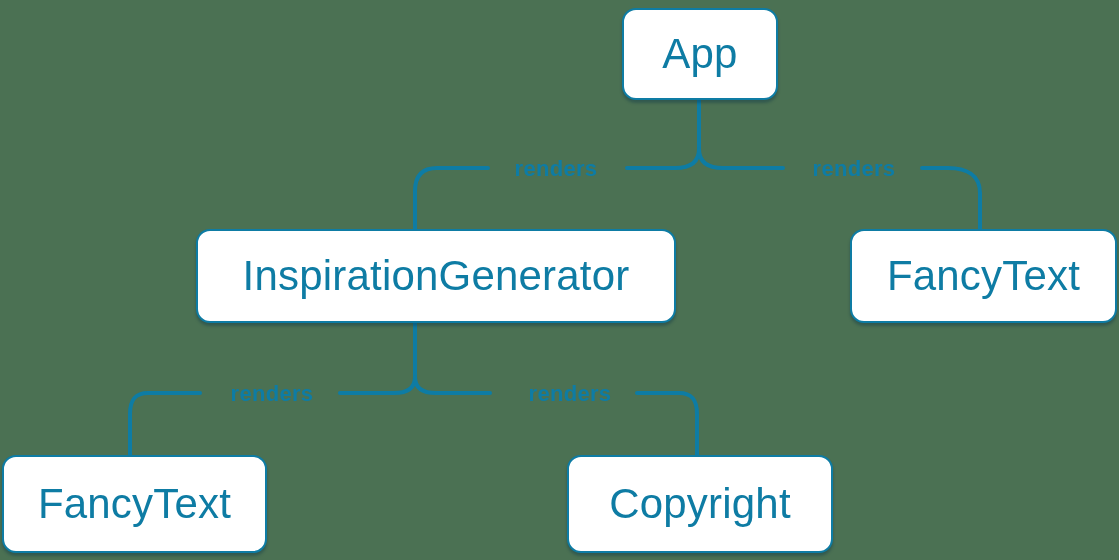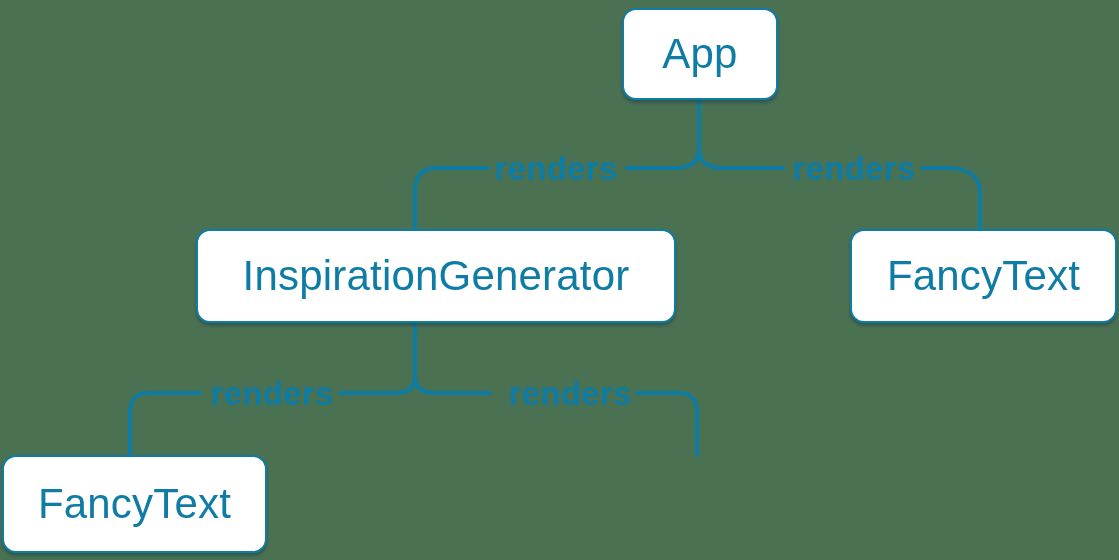--- a/index.html
+++ b/index.html
@@ -45,21 +45,21 @@
   }
   .node-app        { left: 622px; top: 8px;   width: 156px; height: 92px; }
   .node-ig         { left: 196px; top: 229px; width: 480px; height: 94px; }
   .node-ft-top     { left: 850px; top: 229px; width: 267px; height: 94px; }
   .node-ft-bottom  { left: 2px;   top: 455px; width: 265px; height: 98px; }
   .node-copyright  { left: 567px; top: 455px; width: 266px; height: 98px; }
   .edge-label {
     position: absolute;
     transform: translate(-50%, -50%);
     color: #0E7CA4;
-    font-size: 33px;
+    font-size: 22px;
     font-weight: 700;
     letter-spacing: 0.3px;
     white-space: nowrap;
   }
   .edge-label-1 { left: 556px; top: 169px; }
   .edge-label-2 { left: 854px; top: 169px; }
   .edge-label-3 { left: 272px; top: 394px; }
   .edge-label-4 { left: 570px; top: 394px; }
 </style>
 </head>
@@ -91,19 +91,22 @@
   </div>
 
   <div class="node node-ft-top">
     <span>FancyText</span>
   </div>
 
   <div class="node node-ft-bottom">
     <span>FancyText</span>
   </div>
 
+  <div class="node node-copyright">
+    <span>Copyright</span>
+  </div>
 
   <span class="edge-label edge-label-1">renders</span>
   <span class="edge-label edge-label-2">renders</span>
   <span class="edge-label edge-label-3">renders</span>
   <span class="edge-label edge-label-4">renders</span>
 
 </div>
 
 </body></html>

